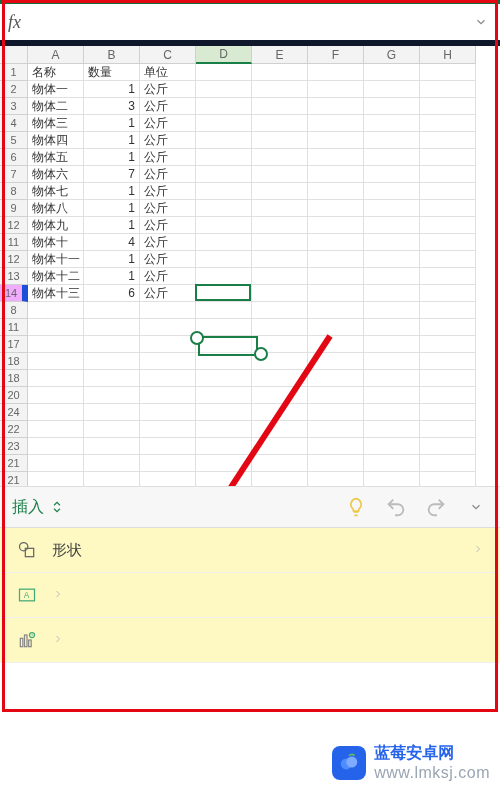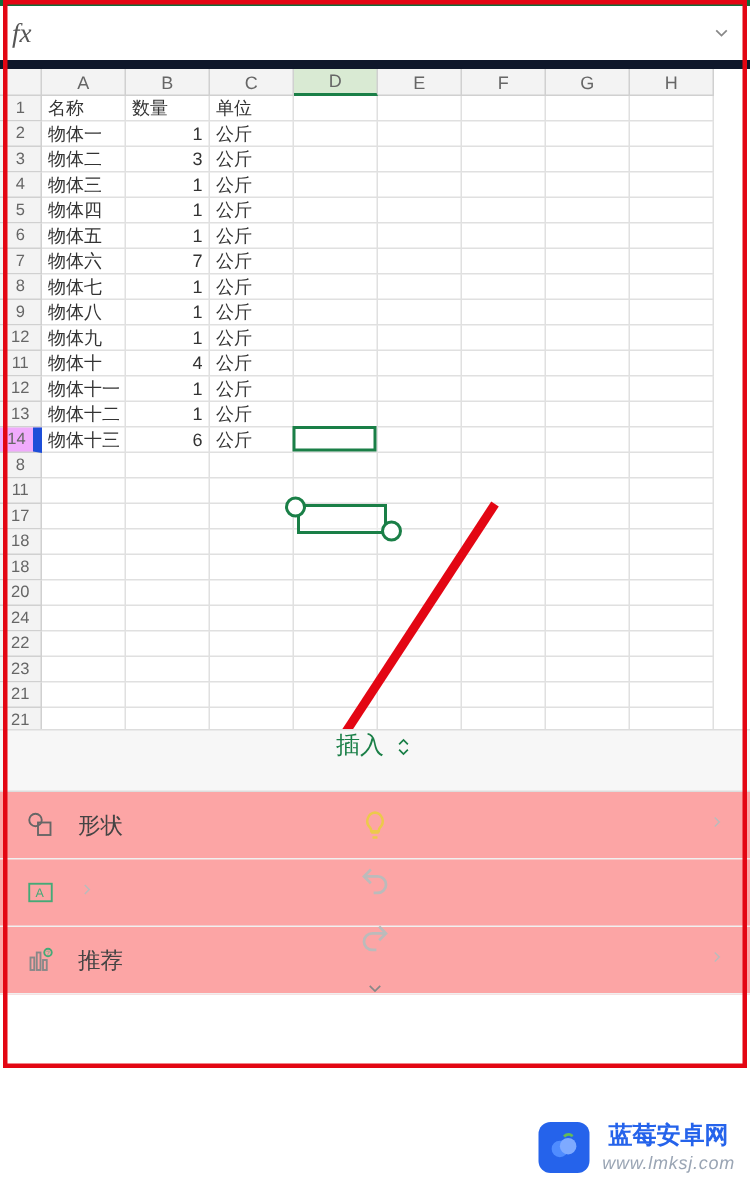--- a/index.html
+++ b/index.html
@@ -22,34 +22,34 @@
   .cell.lbl { justify-content: flex-start; }
   .corner { background: #f3f3f3; border-right: 1px solid #d0d0d0; border-bottom: 1px solid #d0d0d0; }
   .active-D14-outline { position: absolute; border: 2px solid #1a7f47; pointer-events: none; z-index: 10; }
   .rnum.sel14 { background: #f0abfc; border-right: 6px solid #1d4ed8; }
   .floating-shape { position: absolute; left: 190px; top: 285px; width: 78px; height: 30px; z-index: 20; }
   .floating-shape .box { position: absolute; left: 8px; top: 5px; width: 60px; height: 20px; border: 2px solid #1a7f47; background: rgba(255,255,255,0.4); }
   .floating-shape .handle { position: absolute; width: 14px; height: 14px; border: 2px solid #1a7f47; border-radius: 50%; background: #fff; }
   .floating-shape .h1 { left: 0; top: 0; }
   .floating-shape .h2 { right: 0; bottom: 0; }
   .red-arrow { position: absolute; pointer-events: none; z-index: 40; }
-  .toolbar { height: 42px; background: #f7f7f7; border-top: 1px solid #ddd; border-bottom: 1px solid #ddd; display: flex; align-items: center; padding: 0 12px; gap: 16px; flex-direction: column; }
+  .toolbar { height: 42px; background: #f7f7f7; border-top: 1px solid #ddd; border-bottom: 1px solid #ddd; display: flex; align-items: center; padding: 0 12px; gap: 16px; }
   .tb-left { display: flex; align-items: center; gap: 6px; color: #1a7f47; font-size: 16px; }
   .tb-left svg { stroke: #1a7f47; }
   .tb-spacer { flex: 1; }
   .tb-icon { width: 24px; height: 24px; display: flex; align-items: center; justify-content: center; }
-  .menu { background: #fca5a5; }
+  .menu { background: #fef9c3; }
   .menu-item { display: flex; align-items: center; height: 45px; padding: 0 16px; border-bottom: 1px solid #f0f0f0; gap: 14px; }
   .menu-item .ico { width: 22px; height: 22px; display: flex; align-items: center; justify-content: center; }
   .menu-item .lbl { flex: 1; font-size: 15px; color: #444; }
   .menu-item .chev svg { stroke: #bbb; }
-  .watermark { position: absolute; right: 10px; bottom: 18px; display: flex; align-items: center; gap: 8px; z-index: 60; text-align: center; }
+  .watermark { position: absolute; right: 10px; bottom: 18px; display: flex; align-items: center; gap: 8px; z-index: 60; }
   .wm-icon { width: 34px; height: 34px; background: #2563eb; border-radius: 8px; display: flex; align-items: center; justify-content: center; }
   .wm-text { font-size: 16px; color: #2563eb; font-weight: 600; }
-  .wm-sub { font-size: 12px; color: #9aa5b4; letter-spacing: 0.5px; font-style: italic; }
+  .wm-sub { font-size: 16px; color: #9aa5b4; letter-spacing: 0.5px; }
 </style>
 </head>
 <body>
 
 <div class="app">
 
   <div class="top-green"></div>
 
   <div class="fx-bar">
     <div class="fx-label">fx</div>
@@ -374,21 +374,20 @@
       <div class="menu-item">
         <div class="ico">
           <svg width="20" height="20" viewBox="0 0 24 24" fill="none" stroke="#888" stroke-width="1.5">
             <rect x="4" y="10" width="3" height="10"></rect>
             <rect x="9" y="6" width="3" height="14"></rect>
             <rect x="14" y="12" width="3" height="8"></rect>
             <circle cx="18" cy="6" r="3" fill="none" stroke="#4a7"></circle>
             <text x="16.5" y="8" font-size="5" fill="#4a7" stroke="none">?</text>
           </svg>
         </div>
-        <div class="lbl">推荐</div>
         <div class="chev"><svg width="12" height="12" viewBox="0 0 24 24" fill="none" stroke-width="2">
             <polyline points="9 6 15 12 9 18"></polyline>
           </svg></div>
       </div>
     </div>
 
   <div class="red-border"></div>
 
   <div class="watermark">
     <div class="wm-icon">

